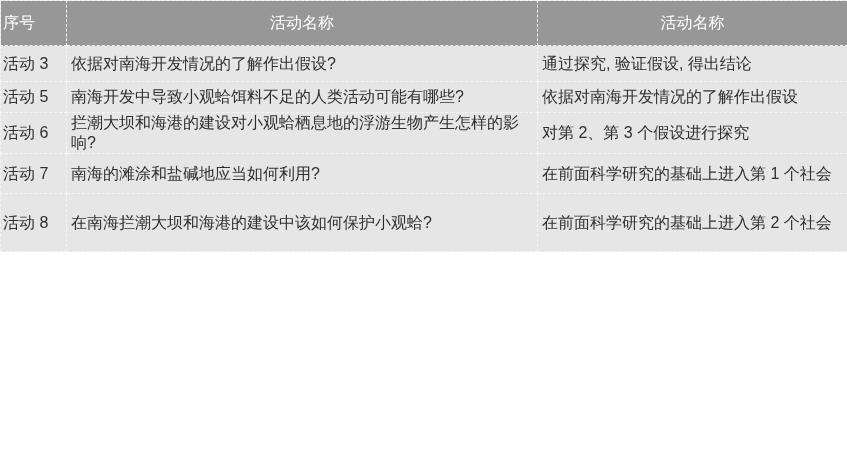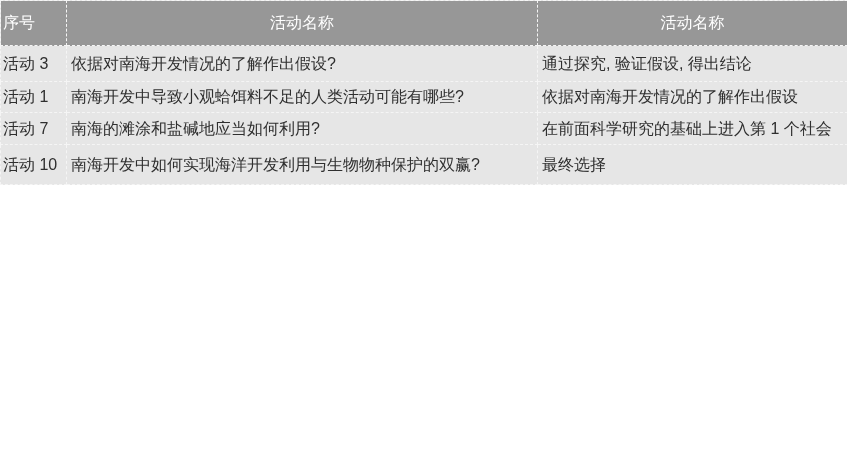--- a/index.html
+++ b/index.html
@@ -81,28 +81,33 @@
       <th class="col-intent">活动名称</th>
     </tr>
   </thead>
   <tbody>
       <tr>
         <td class="col-seq">活动 3</td>
         <td class="col-name">依据对南海开发情况的了解作出假设?</td>
         <td class="col-intent">通过探究, 验证假设, 得出结论</td>
       </tr>
       <tr>
-        <td class="col-seq">活动 1</td>
+        <td class="col-seq">活动 5</td>
         <td class="col-name">南海开发中导致小观蛤饵料不足的人类活动可能有哪些?</td>
         <td class="col-intent">依据对南海开发情况的了解作出假设</td>
+      </tr>
+      <tr>
+        <td class="col-seq">活动 6</td>
+        <td class="col-name">拦潮大坝和海港的建设对小观蛤栖息地的浮游生物产生怎样的影响?</td>
+        <td class="col-intent">对第 2、第 3 个假设进行探究</td>
       </tr>
       <tr>
         <td class="col-seq">活动 7</td>
         <td class="col-name">南海的滩涂和盐碱地应当如何利用?</td>
         <td class="col-intent">在前面科学研究的基础上进入第 1 个社会</td>
       </tr>
       <tr>
-        <td class="col-seq">活动 10</td>
-        <td class="col-name">南海开发中如何实现海洋开发利用与生物物种保护的双赢?</td>
-        <td class="col-intent">最终选择</td>
+        <td class="col-seq">活动 8</td>
+        <td class="col-name">在南海拦潮大坝和海港的建设中该如何保护小观蛤?</td>
+        <td class="col-intent">在前面科学研究的基础上进入第 2 个社会</td>
       </tr>
     </tbody>
 </table>
 
 </body></html>

